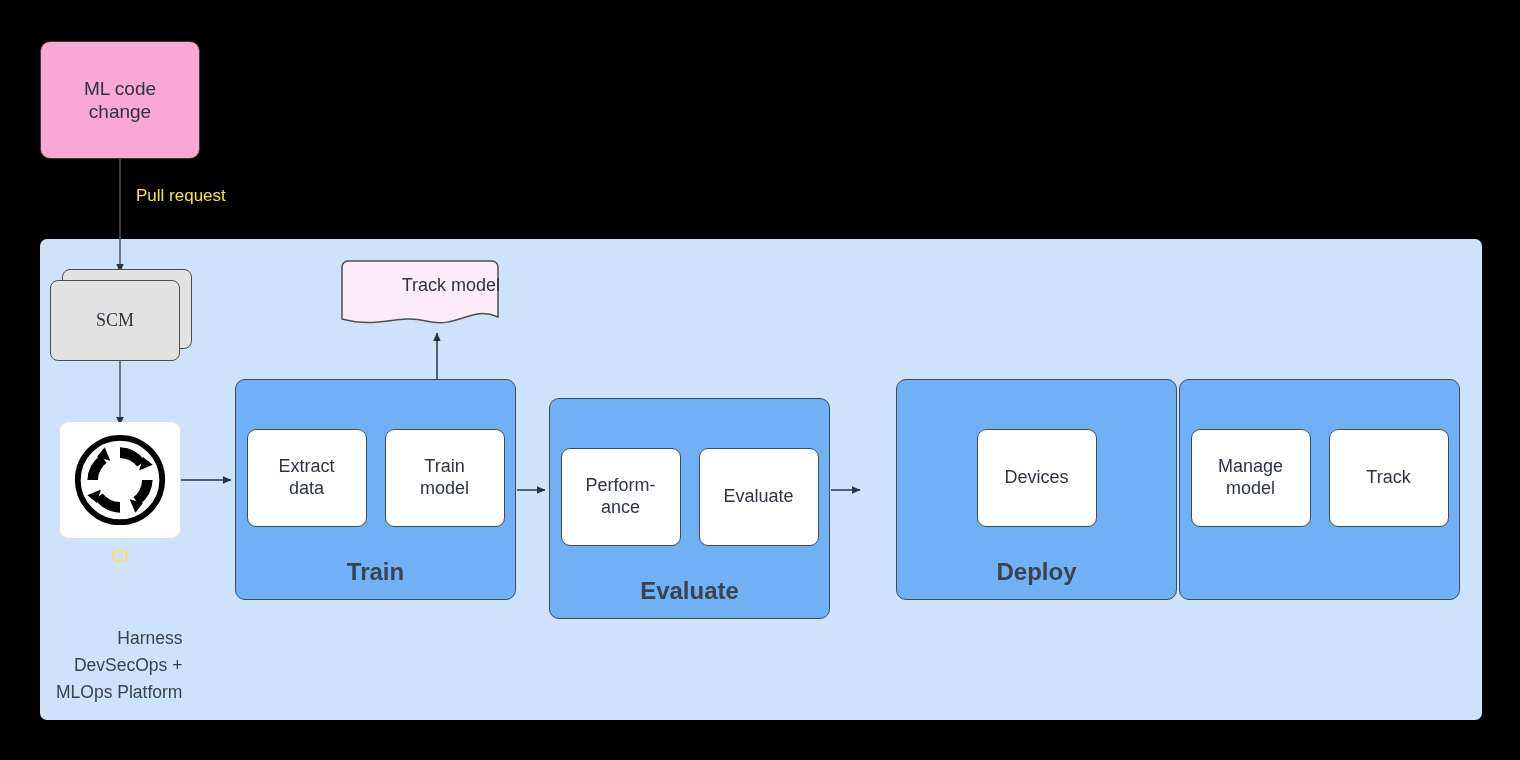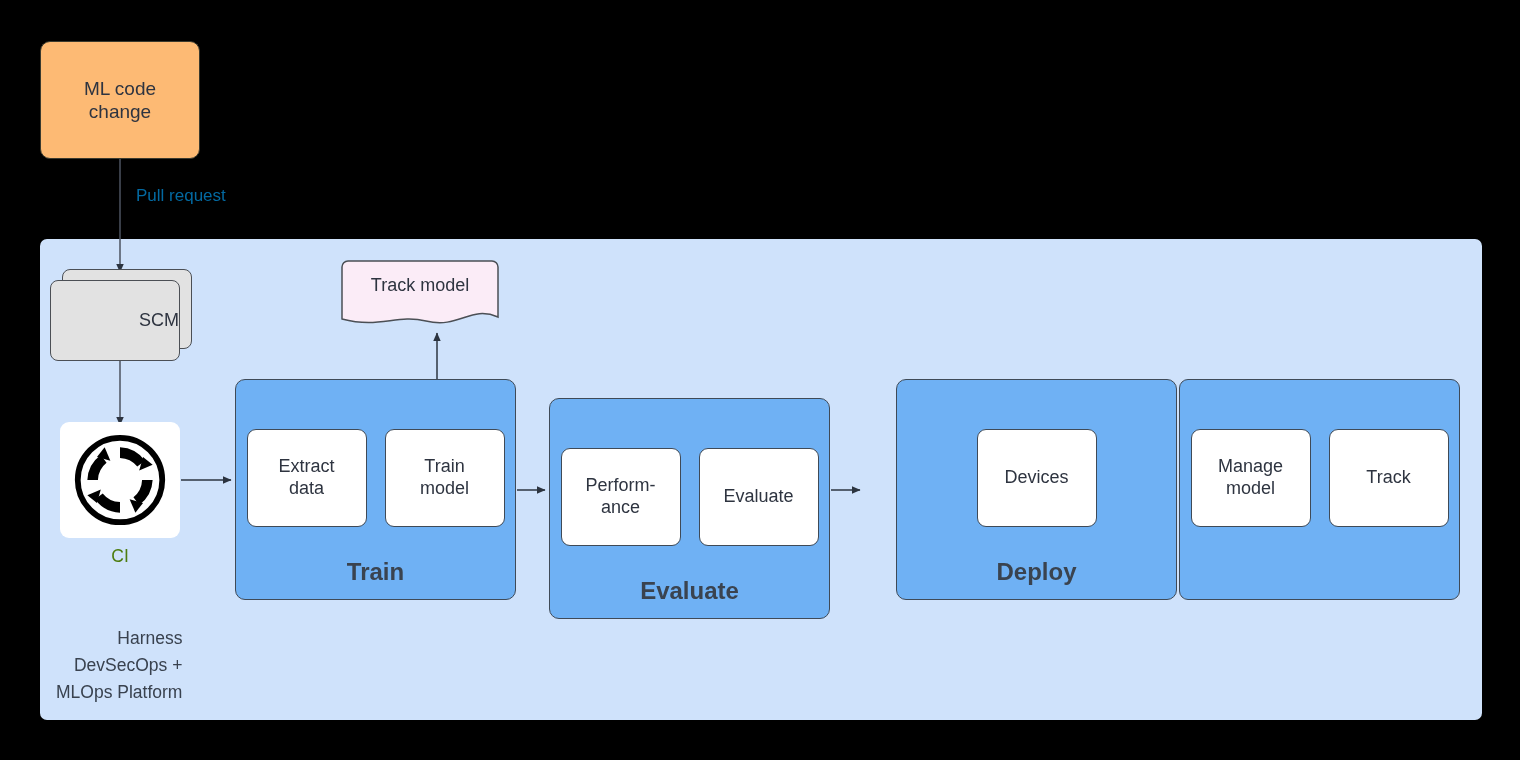--- a/index.html
+++ b/index.html
@@ -27,34 +27,34 @@
     white-space: pre-line;
     text-align: center;
     line-height: 1.22;
   }
 
   
   #ml-code-change {
     position: absolute;
     left: 40px; top: 41px;
     width: 160px; height: 118px;
-    background: #fdba74;
+    background: #f9a8d4;
     border: 1.6px solid #3a3a2e;
     border-radius: 10px;
     display: flex; align-items: center; justify-content: center;
     font-size: 19px;
     box-sizing: border-box;
   }
 
   
   #pull-request-label {
     position: absolute;
     left: 136px; top: 186px;
     font-size: 17px;
-    color: #0369a1;
+    color: #fde047;
     white-space: nowrap;
   }
 
   
   #platform-container {
     position: absolute;
     left: 40px; top: 239px;
     width: 1442px; height: 481px;
     background: #cfe2fb;
     border-radius: 7px;
@@ -86,53 +86,54 @@
     box-sizing: border-box;
   }
   #scm-node .sheet-front {
     position: absolute;
     left: 0; top: 11px;
     width: 130px; height: 81px;
     background: #e2e2e2;
     border: 1.5px solid #4b4f55;
     border-radius: 8px;
     box-sizing: border-box;
-    display: flex; align-items: center; justify-content: flex-end;
+    display: flex; align-items: center; justify-content: center;
     font-size: 18px;
+    font-family: Liberation Serif, serif;
   }
 
   
   #ci-node {
     position: absolute;
     left: 60px; top: 422px;
     width: 120px; height: 116px;
     background: #ffffff;
     border-radius: 9px;
     display: flex; align-items: center; justify-content: center;
   }
   #ci-caption {
     position: absolute;
     left: 60px; top: 546px;
     width: 120px;
     text-align: center;
     font-size: 17.5px;
-    color: #4d7c0f;
+    color: #fde047;
   }
 
   
   #track-model-note {
     position: absolute;
     left: 340px; top: 259px;
     width: 160px; height: 70px;
   }
   #track-model-note .note-text {
     position: absolute;
     left: 0; top: 16px;
     width: 160px;
-    text-align: center;
+    text-align: right;
     font-size: 18px;
     color: #2e3440;
   }
 
   
   .stage {
     position: absolute;
     top: 379px;
     height: 221px;
     background: #6fb1f4;
@@ -165,21 +166,21 @@
     width: 100%;
     text-align: center;
     font-size: 24px;
     font-weight: bold;
     color: #3a434f;
   }
 
   #stage-train    { left: 235px; width: 281px; }
   #stage-evaluate { left: 549px; width: 281px; margin-top: 19px; }
   #stage-deploy   { left: 864px; width: 281px; margin-left: 32px; }
-  #stage-monitor  { left: 1179px; width: 281px; border-radius: 9px; }
+  #stage-monitor  { left: 1179px; width: 281px; }
 
   
   .connector {
     position: absolute;
     left: 0; top: 0;
     width: 1520px; height: 760px;
     pointer-events: none;
     overflow: visible;
   }
 </style>

